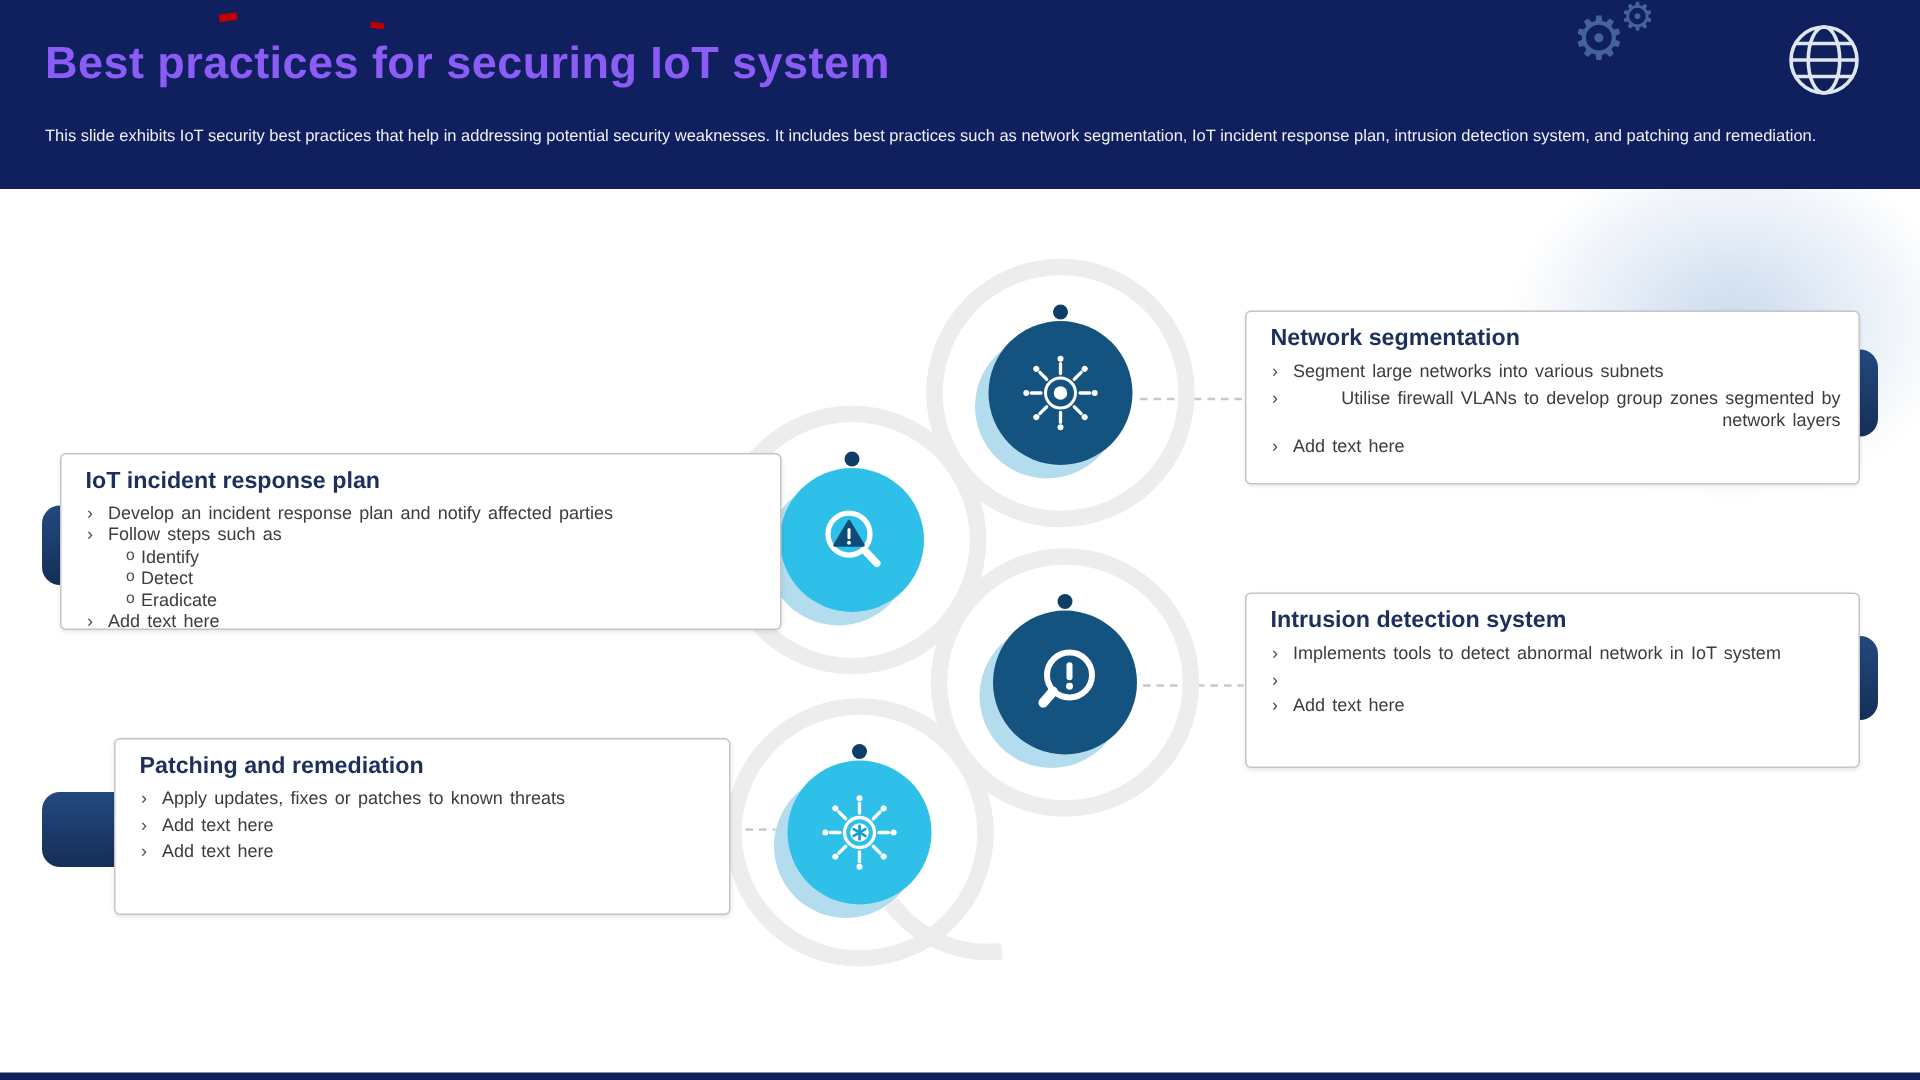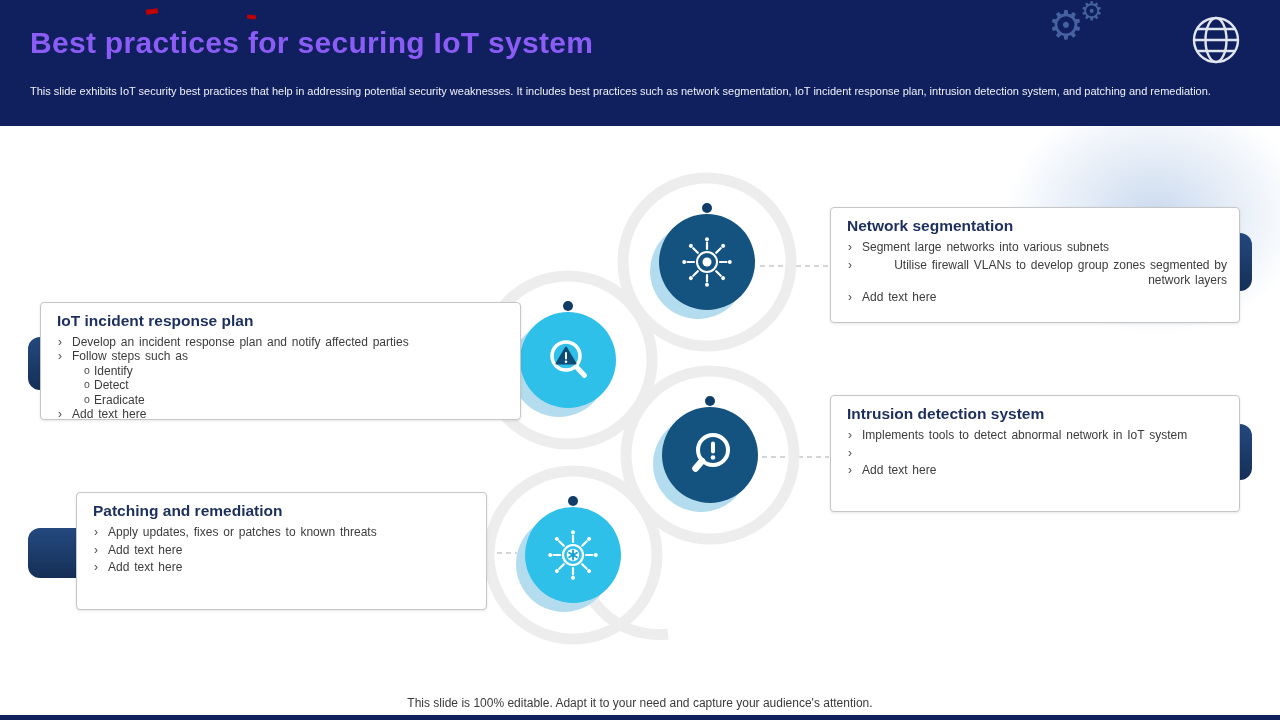--- a/index.html
+++ b/index.html
@@ -273,16 +273,15 @@
       <g stroke="#dfe6f0" stroke-width="2.4" fill="none">
         <circle cx="26" cy="26" r="22"></circle>
         <ellipse cx="26" cy="26" rx="10.5" ry="22"></ellipse>
         <line x1="4" y1="26" x2="48" y2="26"></line>
         <line x1="7.5" y1="15" x2="44.5" y2="15"></line>
         <line x1="7.5" y1="37" x2="44.5" y2="37"></line>
       </g>
     </svg>
   </header>
 
-  <div class="footer-note">This slide is 100% editable. Adapt it to your need and capture your audience's attention.</div>
   <div class="bottom-bar"></div>
 
 </div>
 
 </body></html>

